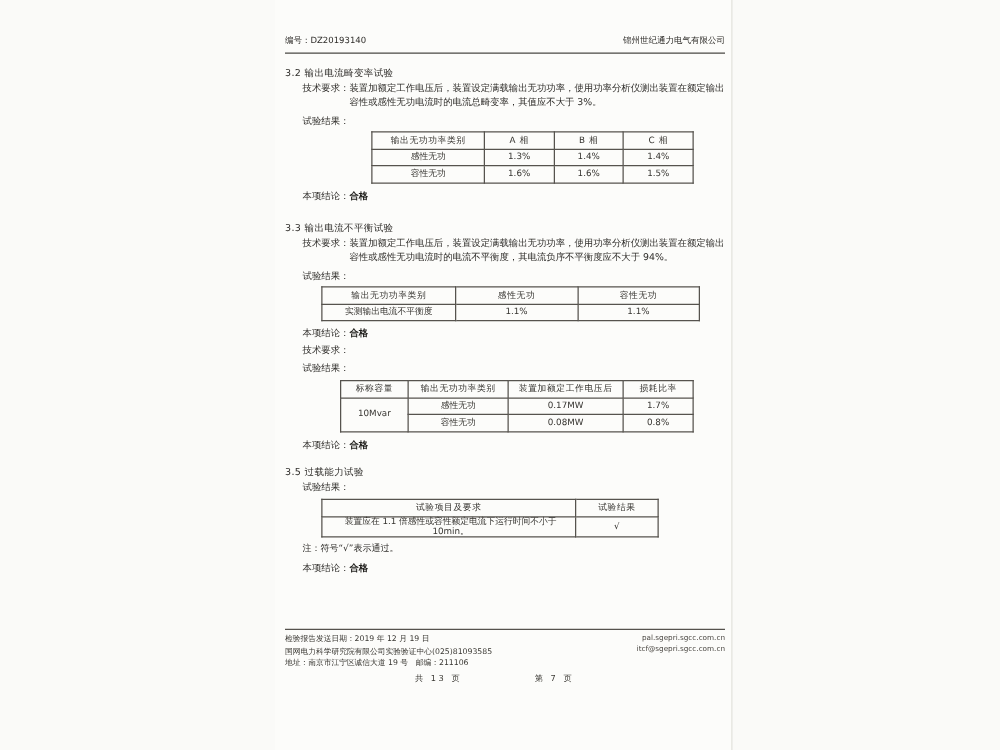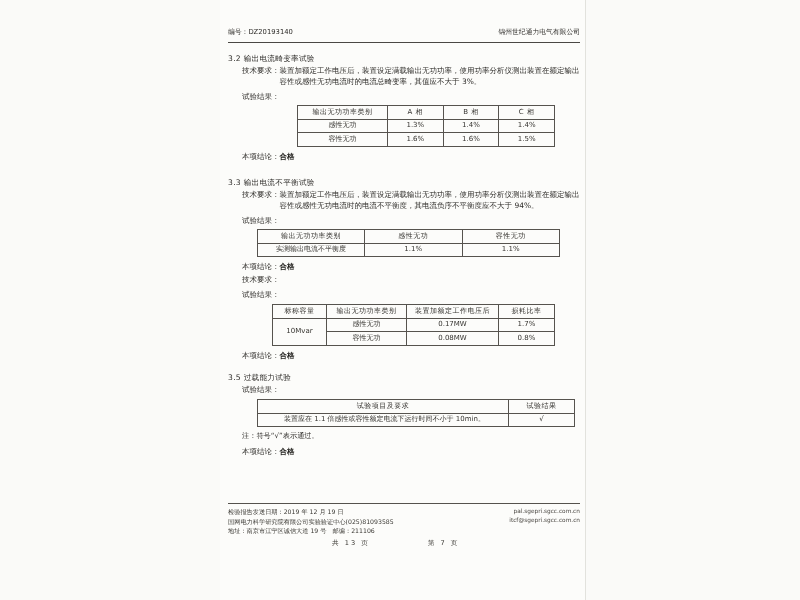--- a/index.html
+++ b/index.html
@@ -45,21 +45,21 @@
     height:13.5px; padding:0 3px; line-height:1.1;
   }
   th { letter-spacing:0.5px; }
   .t-dist { width:258px; margin-left:55px; }
   .t-dist .c0 { width:90px; }
   .t-unbal { width:303px; margin-left:15px; }
   .t-unbal .c0 { width:107px; }
   .t-loss { width:283px; margin-left:30px; }
   .t-loss .c0 { width:54px; } .t-loss .c1 { width:80px; }
   .t-loss .c2 { width:92px; }
-  .t-over { width:318px; margin-left:15px; }
+  .t-over { width:270px; margin-left:15px; }
   .t-over .c1 { width:66px; }
   .t-over td.desc { text-align:center; padding-left:6px; } .mt10{margin-top:10px;} .mt14{margin-top:14px;}
   .mt18{margin-top:11px;}
   .note { margin-top:4px; font-size:7.2px; }
   
   .footer {
     position:absolute; left:8px; top:503px; width:352px;
     border-top:1.2px solid #55524d; padding-top:3px;
     font-size:6.2px; line-height:1.55; color:#3a3833;
   }

